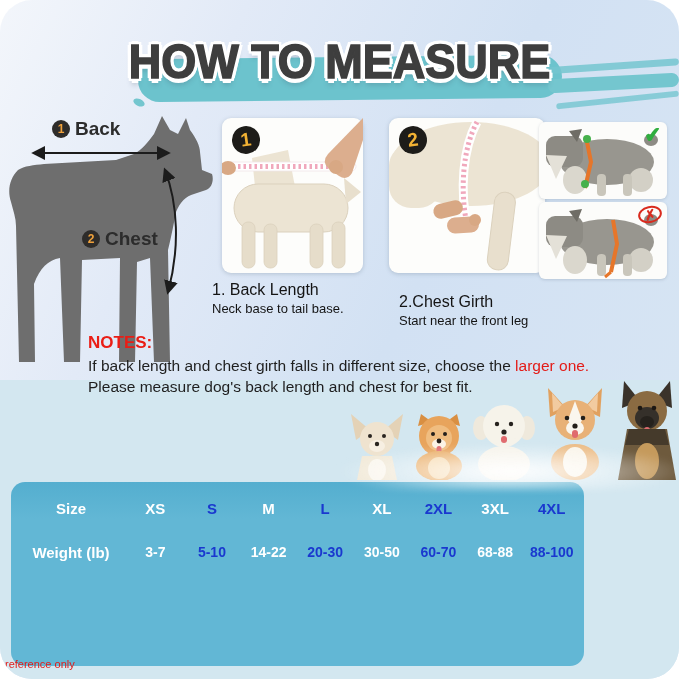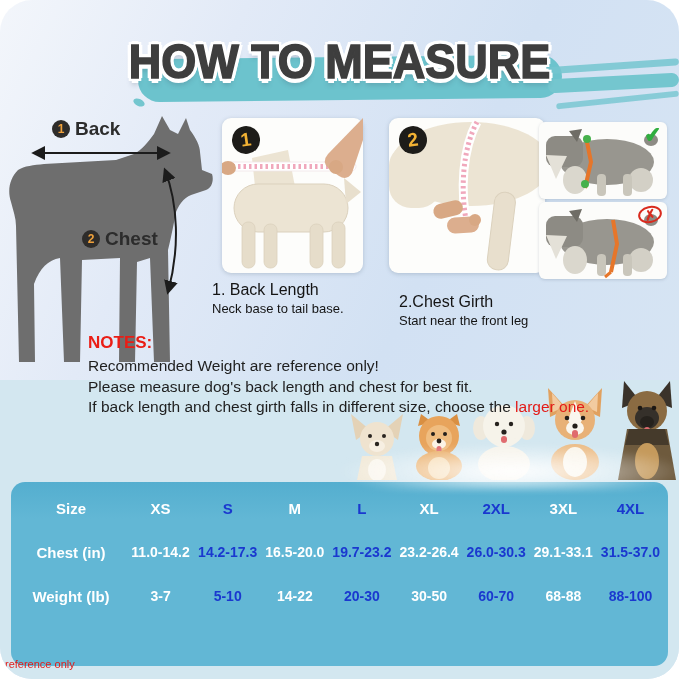--- a/index.html
+++ b/index.html
@@ -62,21 +62,21 @@
 
   
   .dogs-row{position:absolute;left:348px;top:383px;width:331px;height:97px;display:flex;
     align-items:flex-end;justify-content:space-between;}
   .mist{position:absolute;left:338px;top:444px;width:345px;height:46px;
     background:radial-gradient(ellipse at 50% 60%,rgba(255,255,255,.95) 0%,rgba(255,255,255,0) 72%);
     filter:blur(3px);z-index:3;}
   .dog{position:relative;z-index:2;}
 
   
-  .size-table{position:absolute;left:11px;top:482px;width:657px;height:184px;
+  .size-table{position:absolute;left:11px;top:482px;width:573px;height:184px;
     background:linear-gradient(180deg,#54aecf,#62b7d5 20%,#62b7d5);border-radius:14px;
     display:grid;grid-template-rows:repeat(4,1fr);padding:4px;box-sizing:border-box;z-index:2;}
   .trow{display:grid;grid-template-columns:112px repeat(8,1fr);align-items:center;}
   .trow span{text-align:center;font-weight:700;font-size:14px;color:#fff;}
   .trow span.lab{font-size:15px;}
   .trow.head span{font-size:15px;}
   .trow span:nth-child(odd):not(.lab){color:#1a38cf;}
   .footnote{position:absolute;left:5px;top:658px;color:#e31b18;font-size:11px;z-index:5;}
 </style>
 </head>
@@ -192,23 +192,22 @@
       <rect x="84" y="52" width="9" height="22" rx="4" fill="#c9c6bb"></rect>
       <ellipse cx="112" cy="18" rx="7" ry="6" fill="#8d8b84"></ellipse>
       <path d="M74,18 L78,42 L72,70" fill="none" stroke="#e6762a" stroke-width="4"></path>
       <path d="M72,70 L66,75" fill="none" stroke="#e6762a" stroke-width="3"></path>
     </svg>
     <span class="cross">✗</span>
   </div>
 
   <div class="notes">
     <div class="notes-heading">NOTES:</div>
-    <div class="notes-line">Recommended Weight are reference only!</div>
+    <div class="notes-line"><span>If back length and chest girth falls in different size, choose the </span><span class="red">larger one.</span></div>
     <div class="notes-line">Please measure dog's back length and chest for best fit.</div>
-    <div class="notes-line"><span>If back length and chest girth falls in different size, choose the </span><span class="red">larger one.</span></div>
   </div>
 
   <div class="dogs-row">
     <svg class="dog" width="58" height="68" viewBox="0 0 58 68">
       <polygon points="3,2 22,18 8,28" fill="#e4d2b6"></polygon>
       <polygon points="55,2 36,18 50,28" fill="#e4d2b6"></polygon>
       <circle cx="29" cy="27" r="17" fill="#efe3cf"></circle>
       <ellipse cx="29" cy="34" rx="8" ry="6" fill="#f7efe2"></ellipse>
       <circle cx="22" cy="24" r="2" fill="#2a2520"></circle>
         <circle cx="36" cy="24" r="2" fill="#2a2520"></circle>
@@ -276,31 +275,20 @@
       <span>XS</span>
       <span>S</span>
       <span>M</span>
       <span>L</span>
       <span>XL</span>
       <span>2XL</span>
       <span>3XL</span>
       <span>4XL</span>
     </div>
     <div class="trow">
-      <span class="lab">Chest  (in)</span>
-      <span>11.0-14.2</span>
-      <span>14.2-17.3</span>
-      <span>16.5-20.0</span>
-      <span>19.7-23.2</span>
-      <span>23.2-26.4</span>
-      <span>26.0-30.3</span>
-      <span>29.1-33.1</span>
-      <span>31.5-37.0</span>
-    </div>
-    <div class="trow">
       <span class="lab">Weight  (lb)</span>
       <span>3-7</span>
       <span>5-10</span>
       <span>14-22</span>
       <span>20-30</span>
       <span>30-50</span>
       <span>60-70</span>
       <span>68-88</span>
       <span>88-100</span>
     </div>

